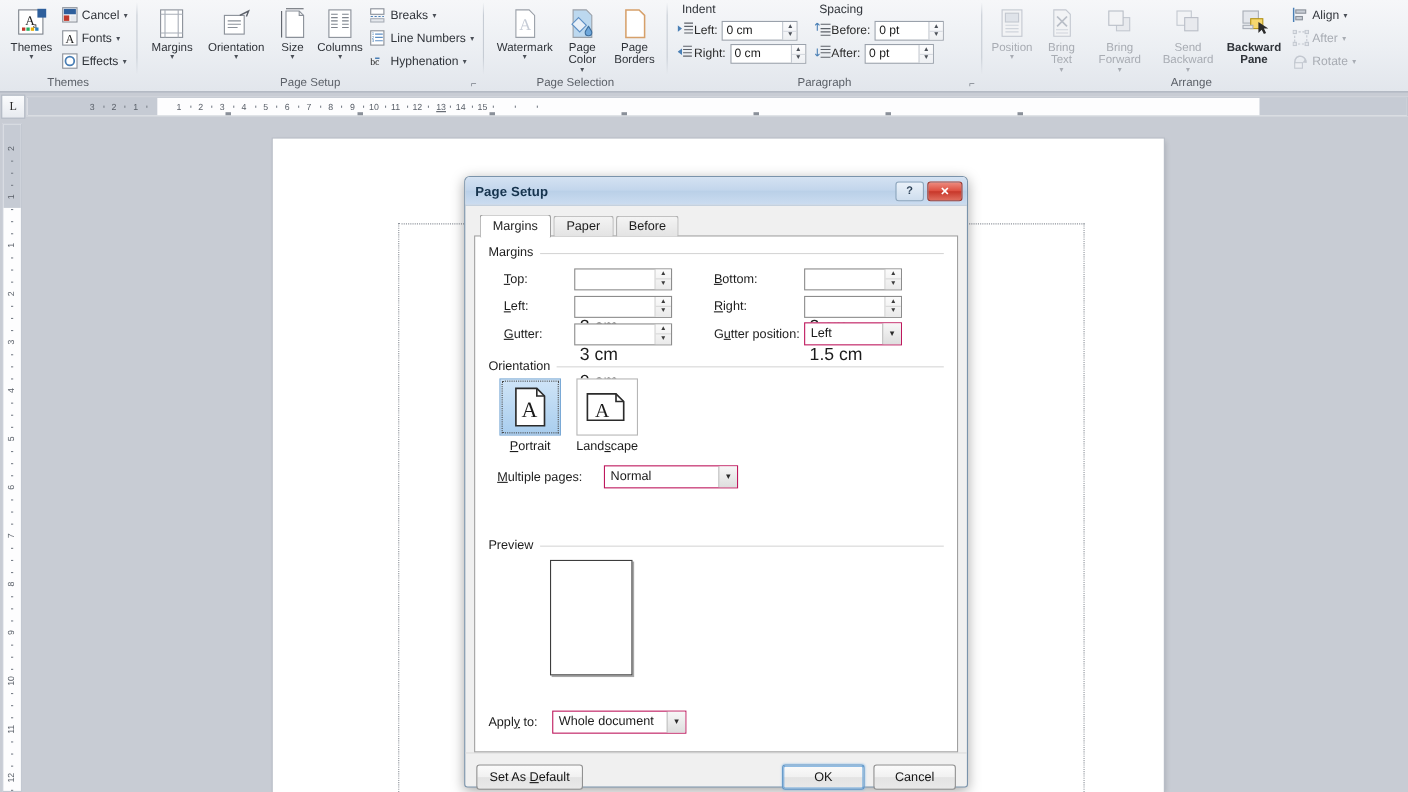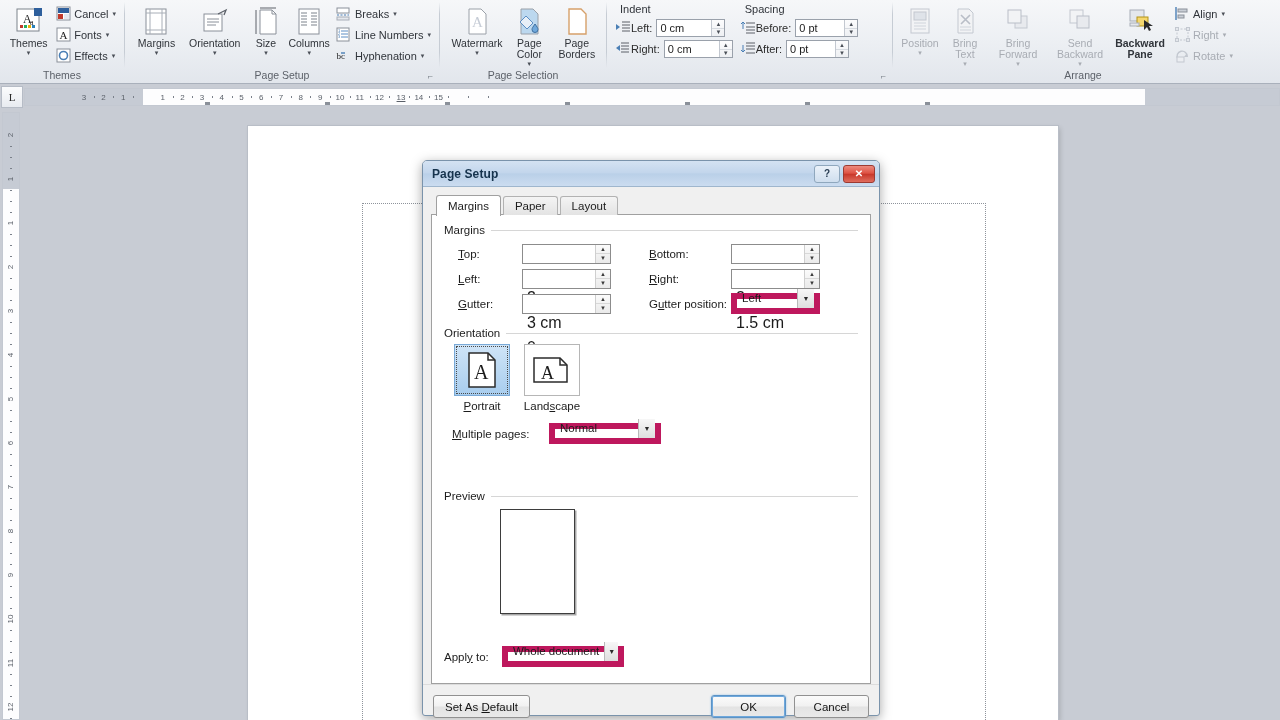--- a/index.html
+++ b/index.html
@@ -158,21 +158,21 @@
   .dspin { display:inline-flex; height:20px; border:1px solid #8c8c8c; background:#fff; }
   .dspin input {
     border:0; outline:0; width:72px; height:18px; padding:0 4px;
     font-size:16px; font-family:"Liberation Sans", sans-serif; color:#1b1b1b;margin-top:44px;
   }
   .dspinb { width:15px; display:flex; flex-direction:column; border-left:1px solid #cfcfcf;
             background:linear-gradient(to bottom,#fbfbfb,#eaeaea); }
   .dspinb span { flex:1; display:flex; align-items:center; justify-content:center; font-size:6px; color:#3b3b3b; line-height:1; }
   .dspinb span:first-child { border-bottom:1px solid #d8d8d8; }
 
-  .dcombo { display:inline-flex; height:21px; border:6px solid #be185d; background:#fff; align-items:flex-end; }
+  .dcombo { display:inline-flex; height:21px; border:1px solid #be185d; background:#fff; align-items:flex-end; }
   .dcombo .cval { flex:1; padding:0 5px; font-size:11.5px; color:#1b1b1b; line-height:19px; white-space:nowrap; }
   .dcombo .carr {
     width:17px; height:19px; border-left:1px solid #b9b9b9;
     background:linear-gradient(to bottom,#f7f7f7,#dedede);
     display:flex; align-items:center; justify-content:center;
     font-size:7px; color:#2b2b2b;
   }
 
   .orientbox { display:flex; gap:10px; padding-left:8px; }
   .orientitem { width:60px; display:flex; flex-direction:column; align-items:center; }
@@ -500,20 +500,21 @@
           <span class="spinwrap">
             <input style="width: 48px;" value="0 pt">
             <span class="spinbtns">
                 <span>▲</span>
                 <span>▼</span>
               </span>
           </span>
         </div>
       </div>
     </div>
+    <div class="glabel">Paragraph</div>
     <div class="dlglaunch">⌐</div>
   </div>
   <div class="gsep"></div>
 
   <div class="rgroup" style="width:380px">
     <div class="gbody" style="padding-left:4px">
       <div class="bigbtn dim" style="width:46px">
         <div class="bico">
           <svg width="30" height="30" viewBox="0 0 30 30">
             <rect x="6" y="3" width="18" height="24" fill="#f2f3f5" stroke="#c3c8d0"></rect>
@@ -588,21 +589,21 @@
         <div class="smallrow dim">
           <span class="sico">
             <svg width="15" height="15" viewBox="0 0 15 15">
                 <rect x="2" y="2" width="11" height="11" fill="none" stroke="#c3c8d0" stroke-dasharray="2,1.5"></rect>
                 <rect x="0.5" y="0.5" width="3" height="3" fill="#e4e7ec" stroke="#c3c8d0"></rect>
                 <rect x="11.5" y="0.5" width="3" height="3" fill="#e4e7ec" stroke="#c3c8d0"></rect>
                 <rect x="0.5" y="11.5" width="3" height="3" fill="#e4e7ec" stroke="#c3c8d0"></rect>
                 <rect x="11.5" y="11.5" width="3" height="3" fill="#e4e7ec" stroke="#c3c8d0"></rect>
               </svg>
           </span>
-          <span class="slab">Right</span>
+          <span class="slab">After</span>
           <span class="sarr">▾</span>
         </div>
         <div class="smallrow dim">
           <span class="sico">
             <svg width="15" height="15" viewBox="0 0 15 15">
                 <path d="M3 11 a5 5 0 1 1 9 -2" fill="none" stroke="#c3c8d0" stroke-width="1.4"></path>
                 <path d="M12 5 l1 4 l-4 0z" fill="#c3c8d0"></path>
                 <rect x="2" y="9" width="7" height="5" fill="#eceef2" stroke="#c3c8d0"></rect>
               </svg>
           </span>
@@ -750,21 +751,21 @@
   <div id="dlgbody">
 
     <div id="tabstrip">
       <div class="dtab active">
         <span>Margins</span>
       </div>
       <div class="dtab">
         <span>Paper</span>
       </div>
       <div class="dtab">
-        <span>Layout</span>
+        <span>Before</span>
       </div>
     </div>
 
     <div id="tabpanel">
 
       <div class="fieldset">
         <div class="fslegend">
           <span>Margins</span>
           <span class="ln"></span>
         </div>
@@ -849,21 +850,21 @@
               </svg>
             </div>
             <div class="orientcap">Land<u>s</u>cape</div>
           </div>
         </div>
       </div>
 
       <div class="fieldset" style="margin-top:9px">
         <div class="row2">
           <div class="lblcell" style="width:105px; padding-left:8px"><u>M</u>ultiple pages:</div>
-          <div class="dcombo" style="width:112px">
+          <div class="dcombo" style="width:122px">
             <span class="cval">Normal</span>
             <span class="carr">▼</span>
           </div>
         </div>
       </div>
 
       <div class="fieldset" style="margin-top:44px">
         <div class="fslegend">
           <span>Preview</span>
           <span class="ln"></span>

